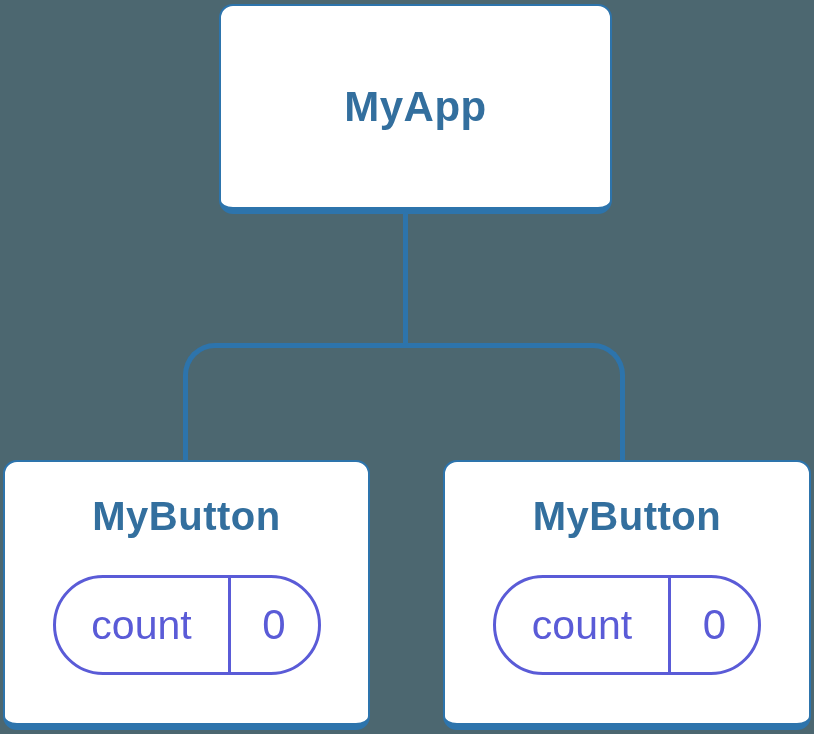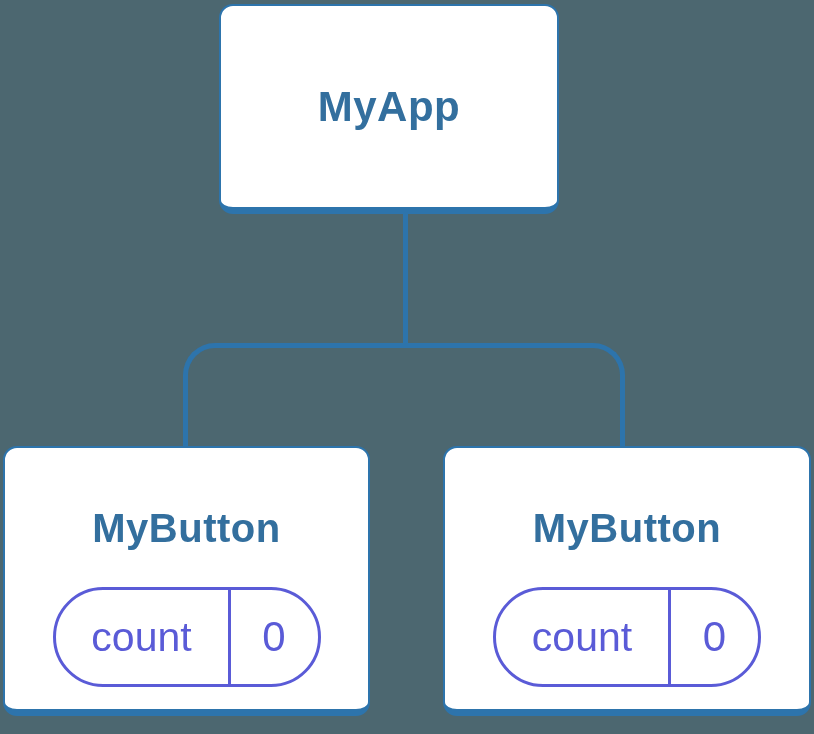--- a/index.html
+++ b/index.html
@@ -15,21 +15,21 @@
     position: absolute;
     background: #FFFFFF;
     border: 2px solid #2D74AC;
     border-bottom-width: 7px;
     border-radius: 14px;
     box-sizing: border-box;
     z-index: 2;
   }
   .root-card {
     left: 219px; top: 4px;
-    width: 340px; height: 210px;
+    width: 393px; height: 210px;
     display: flex; align-items: center; justify-content: center;
   }
   .node-label {
     font-size: 42px;
     font-weight: bold;
     color: #336F9E;
     letter-spacing: 0.5px;
   }
   .connector {
     position: absolute;
@@ -42,24 +42,24 @@
     position: absolute;
     left: 183px; top: 343px;
     width: 442px; height: 132px;
     box-sizing: border-box;
     border: 5px solid #2D74AC;
     border-bottom: none;
     border-radius: 32px 32px 0 0;
     z-index: 1;
   }
   .child-card {
-    top: 446px;
+    top: 460px;
     width: 368px; height: 270px;
     display: flex; flex-direction: column; align-items: center;
-    padding-top: 56px;
+    padding-top: 30px;
     gap: 27px;
   }
   .child-left  { left: 3px; width: 367px; }
   .child-right { left: 443px; }
   .child-title {
     font-size: 40px;
     font-weight: bold;
     color: #336F9E;
     line-height: 1.2;
     letter-spacing: 0.5px;

